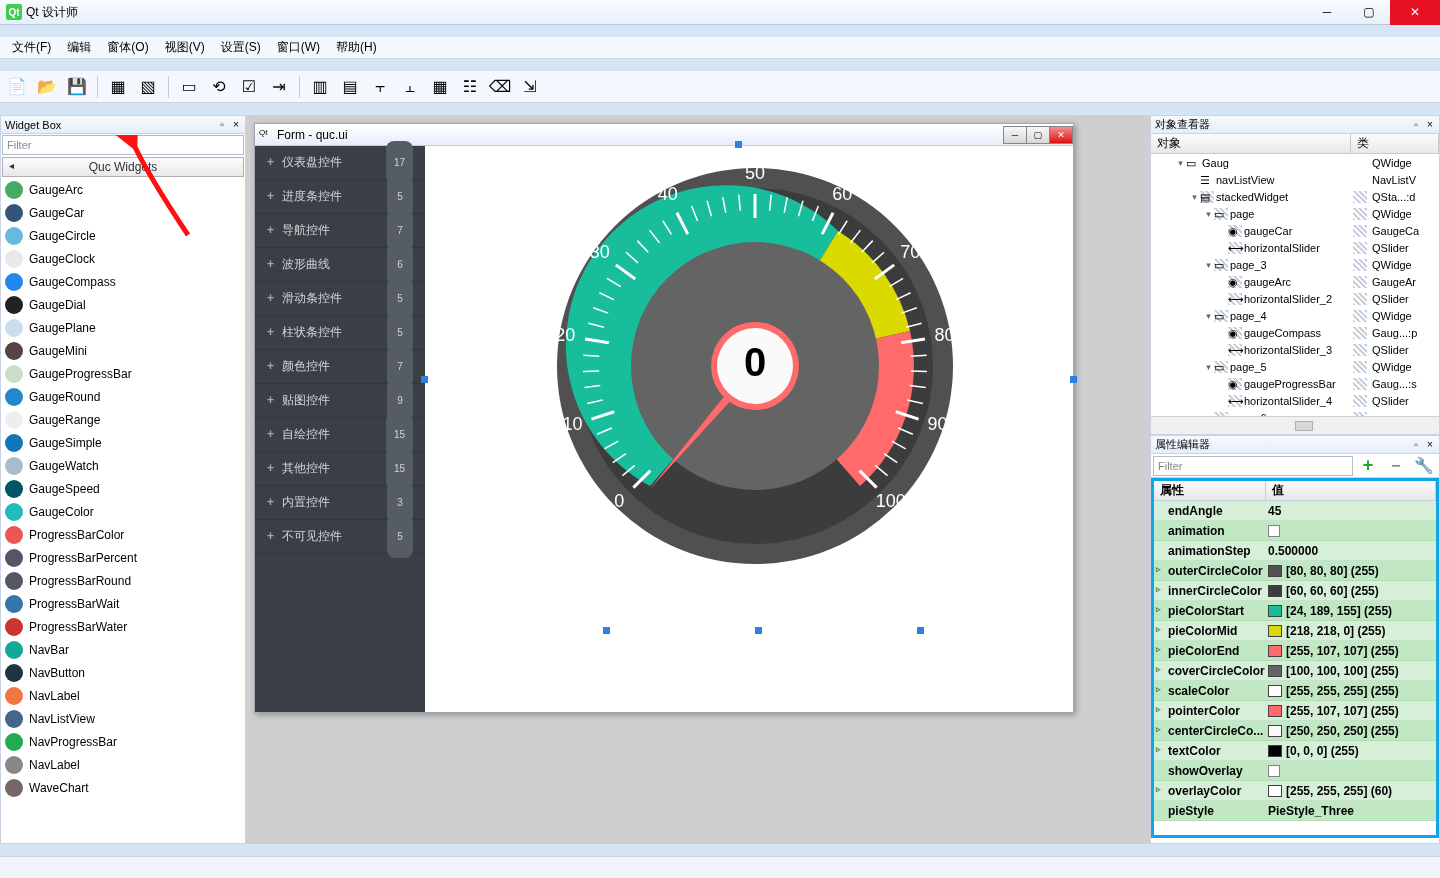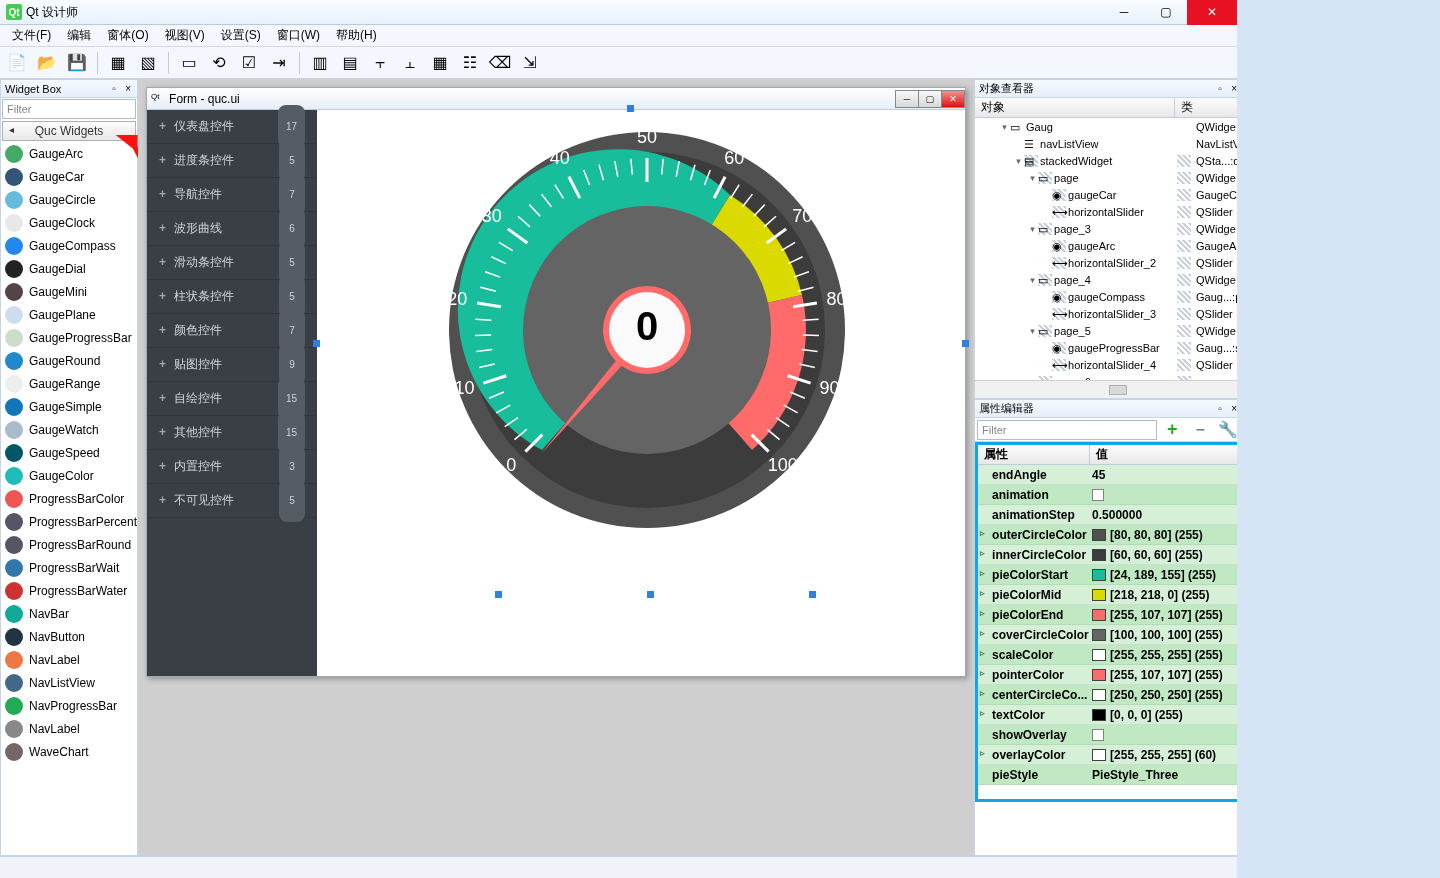--- a/index.html
+++ b/index.html
@@ -1,17 +1,17 @@
 <!DOCTYPE html>
 <html><head>
 <meta charset="utf-8">
 <style>
 * { margin:0; padding:0; box-sizing:border-box; font-family:"Microsoft YaHei",Tahoma,sans-serif; }
 body { background:#d6e5f5; overflow:hidden; font-size:12px; color:#000; }
-.window { width:1237px; height:878px; display:flex; flex-direction:column; }
+.window { width:1440px; height:878px; display:flex; flex-direction:column;gap:12px; }
 .titlebar { height:25px; background:linear-gradient(#f8fbff,#e8f0fb); border-bottom:1px solid #b9c8db; display:flex; align-items:center; justify-content:space-between; padding:0 0 0 6px; }
 .titlebar .ticon { width:16px; height:16px; background:#41cd52; color:#fff; font-size:10px; font-weight:bold; display:inline-flex; align-items:center; justify-content:center; border-radius:2px; margin-right:4px; }
 .titlebar .title { font-size:12px; }
 .winbtns { display:flex; }
 .winbtn { width:42px; height:25px; display:flex; align-items:center; justify-content:center; font-family:sans-serif; font-size:12px; }
 .winbtn.close { background:#e81123; color:#fff; width:50px; }
 .menubar { height:22px; background:#f4f8fe; border-bottom:1px solid #d0d8e4; display:flex; align-items:center; padding-left:4px; }
 .menubar span { padding:2px 8px; font-size:12px; }
 .toolbar { height:32px; background:#f4f8fe; border-bottom:1px solid #c8d4e3; display:flex; align-items:center; padding-left:4px; gap:4px; }
 .tbtn { width:26px; height:26px; display:flex; align-items:center; justify-content:center; border:1px solid transparent; border-radius:3px; font-size:16px; }
@@ -150,26 +150,26 @@
           </div>
           <div class="wrow">
             <span class="wicon" style="background:#28e"></span>
             <span>GaugeCompass</span>
           </div>
           <div class="wrow">
             <span class="wicon" style="background:#222"></span>
             <span>GaugeDial</span>
           </div>
           <div class="wrow">
+            <span class="wicon" style="background:#cde"></span>
+            <span>GaugePlane</span>
+          </div>
+          <div class="wrow">
             <span class="wicon" style="background:#544"></span>
             <span>GaugeMini</span>
-          </div>
-          <div class="wrow">
-            <span class="wicon" style="background:#cde"></span>
-            <span>GaugePlane</span>
           </div>
           <div class="wrow">
             <span class="wicon" style="background:#cdc"></span>
             <span>GaugeProgressBar</span>
           </div>
           <div class="wrow">
             <span class="wicon" style="background:#28c"></span>
             <span>GaugeRound</span>
           </div>
           <div class="wrow">

